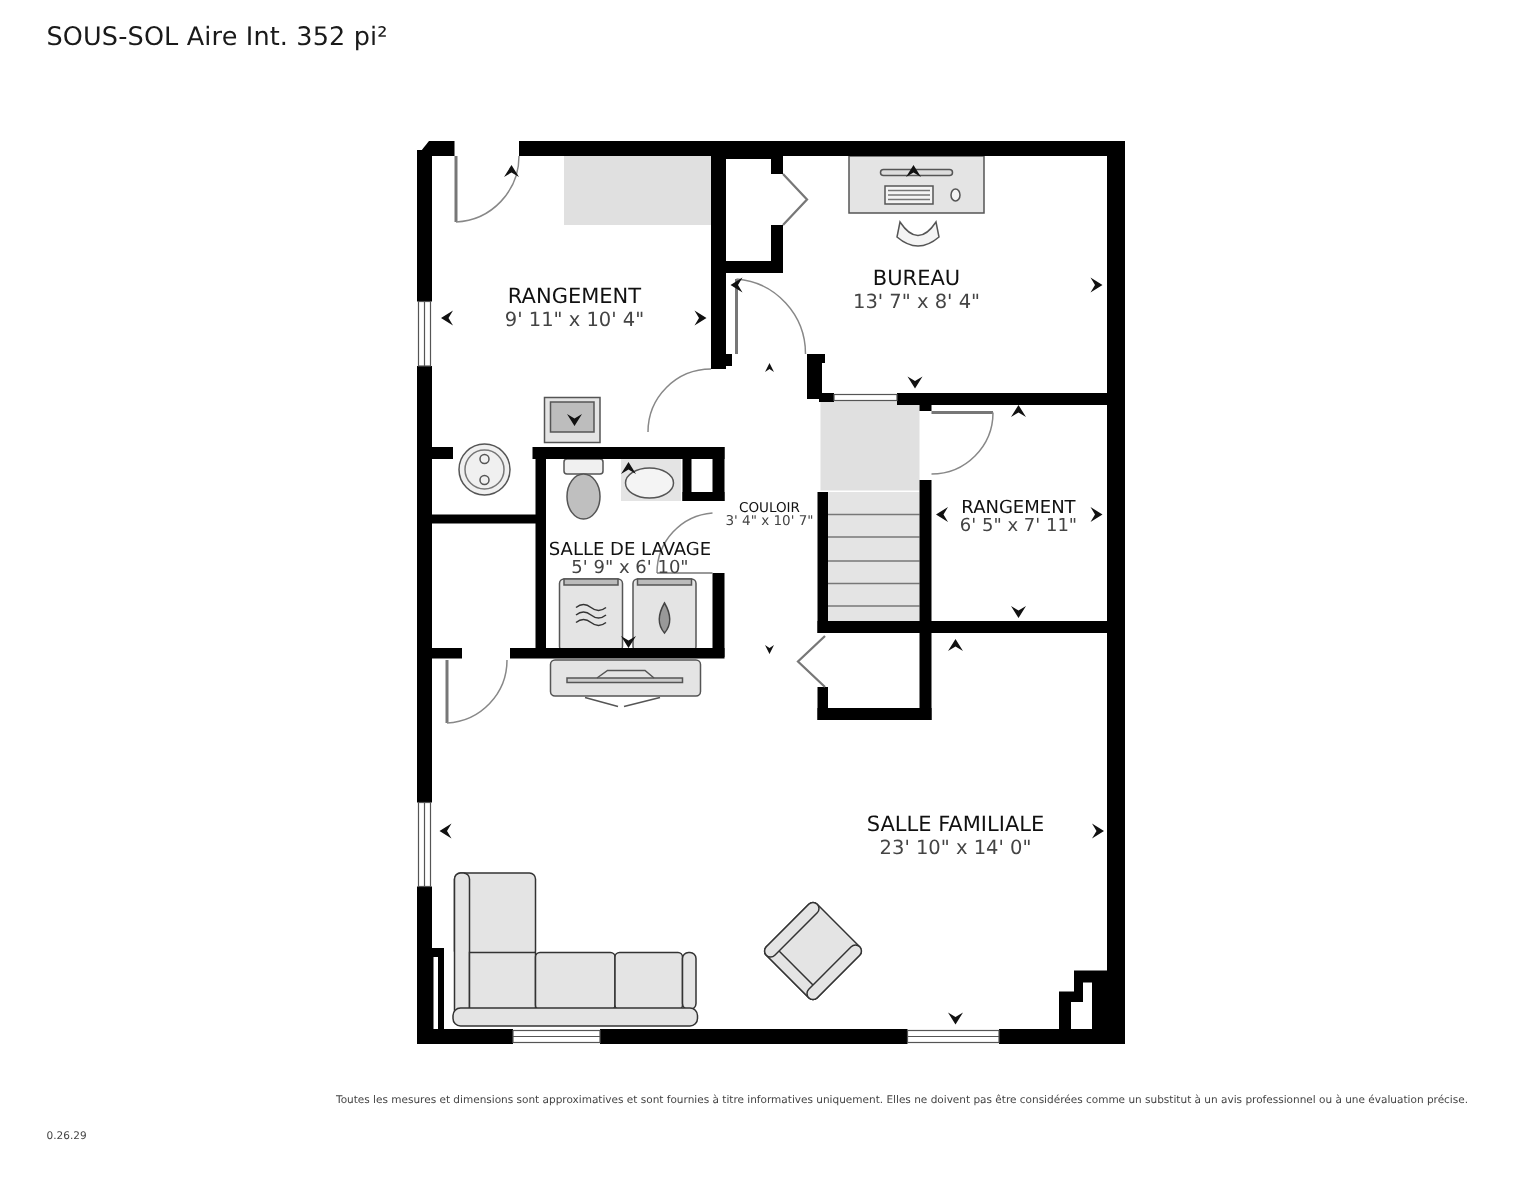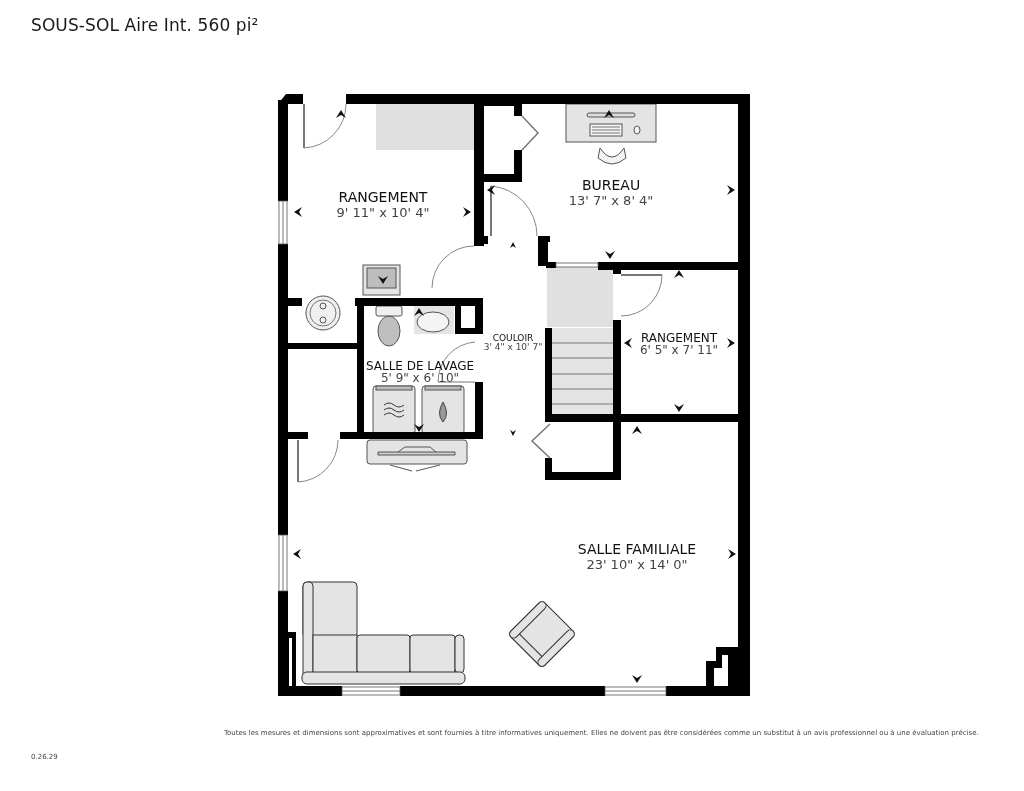--- a/index.html
+++ b/index.html
@@ -7,21 +7,21 @@
   .title { position:absolute; left:31px; top:15px; font-size:17px; color:#1a1a1a; letter-spacing:0.1px; }
   .version { position:absolute; left:31px; top:753px; font-size:7px; color:#444; }
   .disclaimer { position:absolute; left:224px; top:729px; font-size:7px; color:#444; white-space:nowrap; }
   svg.plan { position:absolute; left:0; top:0; }
   .room-label { font-family:"DejaVu Sans", sans-serif; fill:#111; }
   .room-dim { font-family:"DejaVu Sans", sans-serif; fill:#444; }
 </style>
 </head>
 <body>
 
-<div class="title">SOUS-SOL Aire Int. 560 pi²</div>
+<div class="title">SOUS-SOL Aire Int. 352 pi²</div>
 
 <svg class="plan" width="1024" height="791" viewBox="0 0 1024 791" xmlns="http://www.w3.org/2000/svg">
 
   <g stroke="#333" stroke-width="1" fill="#e4e4e4">
 
     <rect x="376" y="104" width="98" height="46" stroke="none" fill="#e0e0e0"></rect>
 
     <rect x="566" y="104" width="90" height="38" fill="#e4e4e4" stroke="#555"></rect>
     <rect x="590" y="124" width="32" height="12" fill="#f4f4f4" stroke="#555"></rect>
     <line x1="592" y1="127" x2="620" y2="127" stroke="#777"></line>

